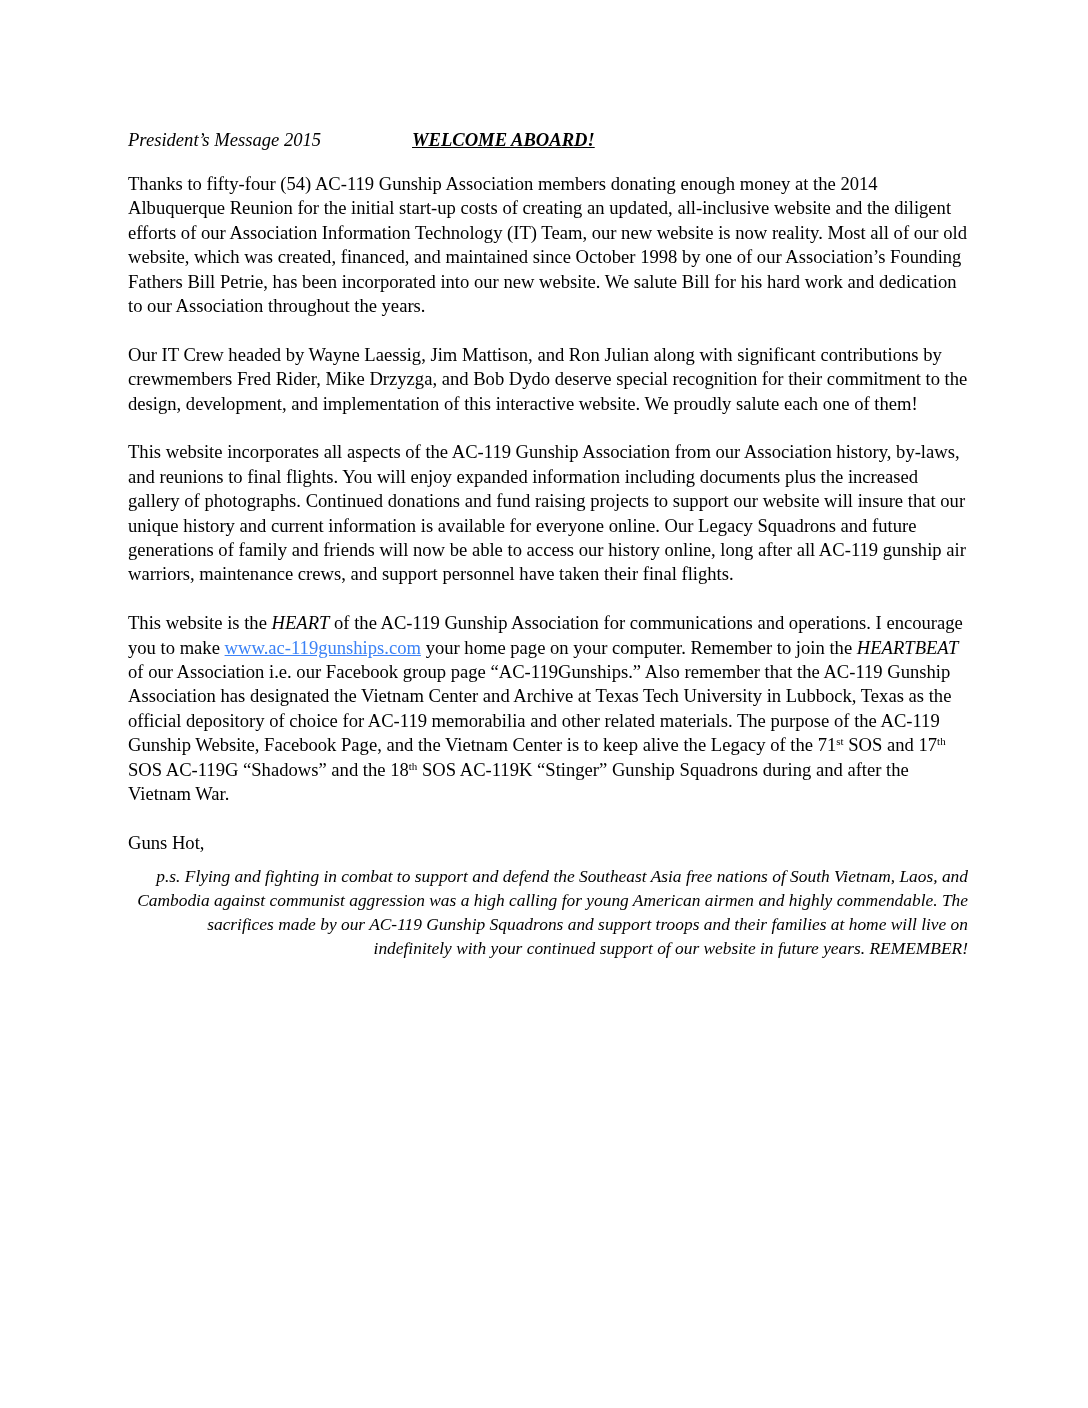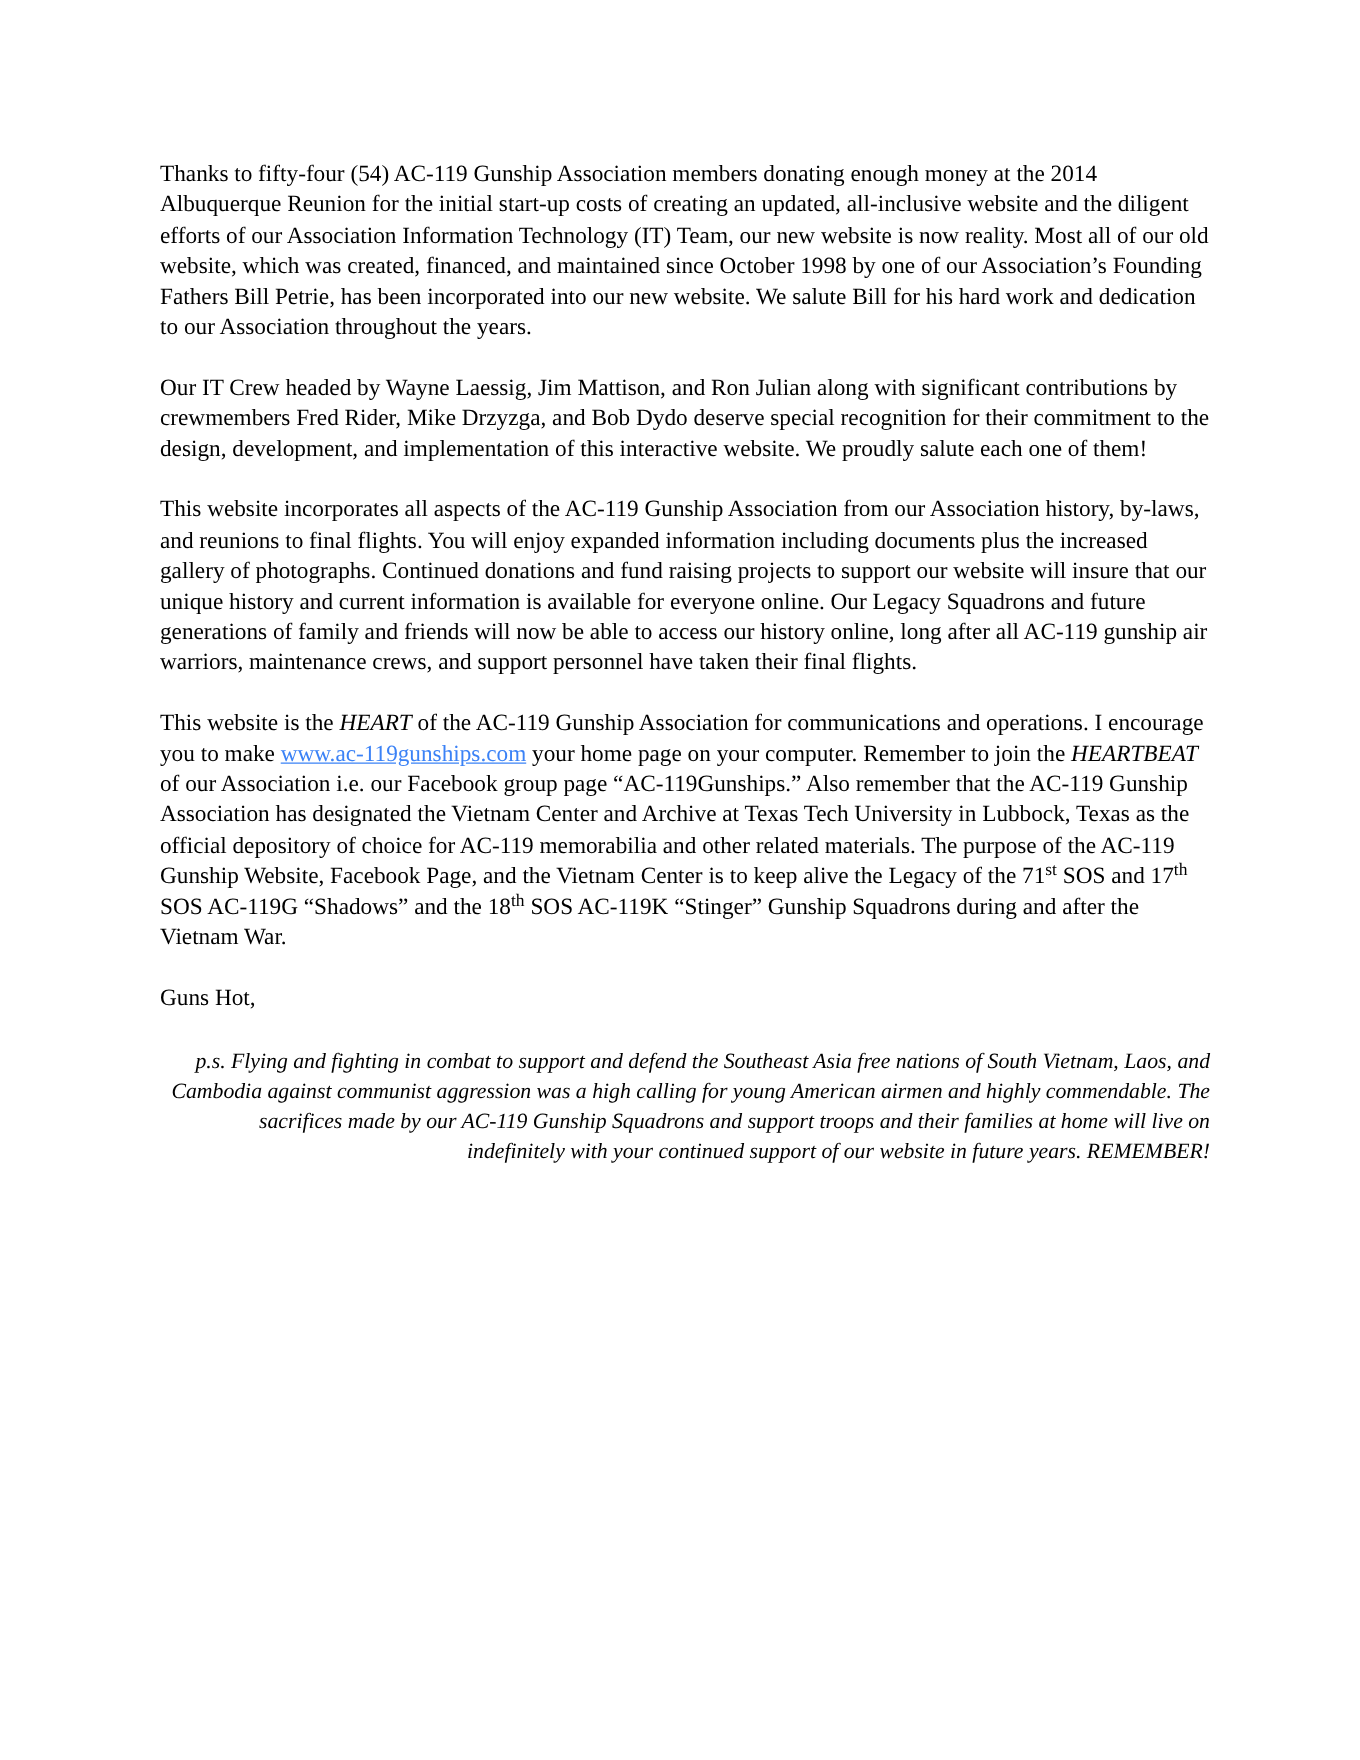--- a/index.html
+++ b/index.html
@@ -14,30 +14,34 @@
     }
     .heading-line { height: 24px; margin-bottom: 20px; white-space: nowrap; }
     .heading-line .subtitle { font-style: italic; }
     .heading-line .title {
       font-style: italic; font-weight: bold; text-decoration: underline;
       position: absolute; left: 284px;
     }
     p { margin: 0 0 24.4px 0; }
     .it { font-style: italic; }
     a.link { color: #3b82f6; text-decoration: underline; }
-    sup { font-size: 14px; line-height: 0; vertical-align: 6px; }
-    .closing { margin-bottom: 26px; }
+    sup { font-size: 11px; line-height: 0; vertical-align: 6px; }
+    .closing { margin-bottom: 10px; }
     .signature { margin-bottom: 24.4px; }
     .signature div { line-height: 24.4px; }
     .ps { font-style: italic; font-size: 17.4px; line-height: 23.8px; text-align: right; }
   </style>
 </head>
 <body>
 
 <div class="page">
+  <div class="heading-line">
+    <span class="subtitle">President’s Message 2015</span>
+    <span class="title">WELCOME ABOARD!</span>
+  </div>
 
   <p>Thanks to fifty-four (54) AC-119 Gunship Association members donating enough money at the 2014 Albuquerque Reunion for the initial start-up costs of creating an updated, all-inclusive website and the diligent efforts of our Association Information Technology (IT) Team, our new website is now reality. Most all of our old website, which was created, financed, and maintained since October 1998 by one of our Association’s Founding Fathers Bill Petrie, has been incorporated into our new website. We salute Bill for his hard work and dedication to our Association throughout the years.</p>
   <p>Our IT Crew headed by Wayne Laessig, Jim Mattison, and Ron Julian along with significant contributions by crewmembers Fred Rider, Mike Drzyzga, and Bob Dydo deserve special recognition for their commitment to the design, development, and implementation of this interactive website. We proudly salute each one of them!</p>
   <p>This website incorporates all aspects of the AC-119 Gunship Association from our Association history, by-laws, and reunions to final flights. You will enjoy expanded information including documents plus the increased gallery of photographs. Continued donations and fund raising projects to support our website will insure that our unique history and current information is available for everyone online. Our Legacy Squadrons and future generations of family and friends will now be able to access our history online, long after all AC-119 gunship air warriors, maintenance crews, and support personnel have taken their final flights.</p>
 
   <p><span>This website is the </span><span class="it">HEART</span><span> of the AC-119 Gunship Association for communications and operations. I encourage you to make </span><a class="link" href="#">www.ac-119gunships.com</a><span> your home page on your computer. Remember to join the </span><span class="it">HEARTBEAT</span><span> of our Association i.e. our Facebook group page “AC-119Gunships.” Also remember that the AC-119 Gunship Association has designated the Vietnam Center and Archive at Texas Tech University in Lubbock, Texas as the official depository of choice for AC-119 memorabilia and other related materials.  The purpose of the AC-119 Gunship Website, Facebook Page, and the Vietnam Center is to keep alive the Legacy of the 71</span><sup>st</sup><span> SOS and 17</span><sup>th</sup><span> SOS AC-119G “Shadows” and the 18</span><sup>th</sup><span> SOS AC-119K “Stinger” Gunship Squadrons during and after the Vietnam War.</span></p>
 
   <div class="closing">Guns Hot,</div>
 
 

